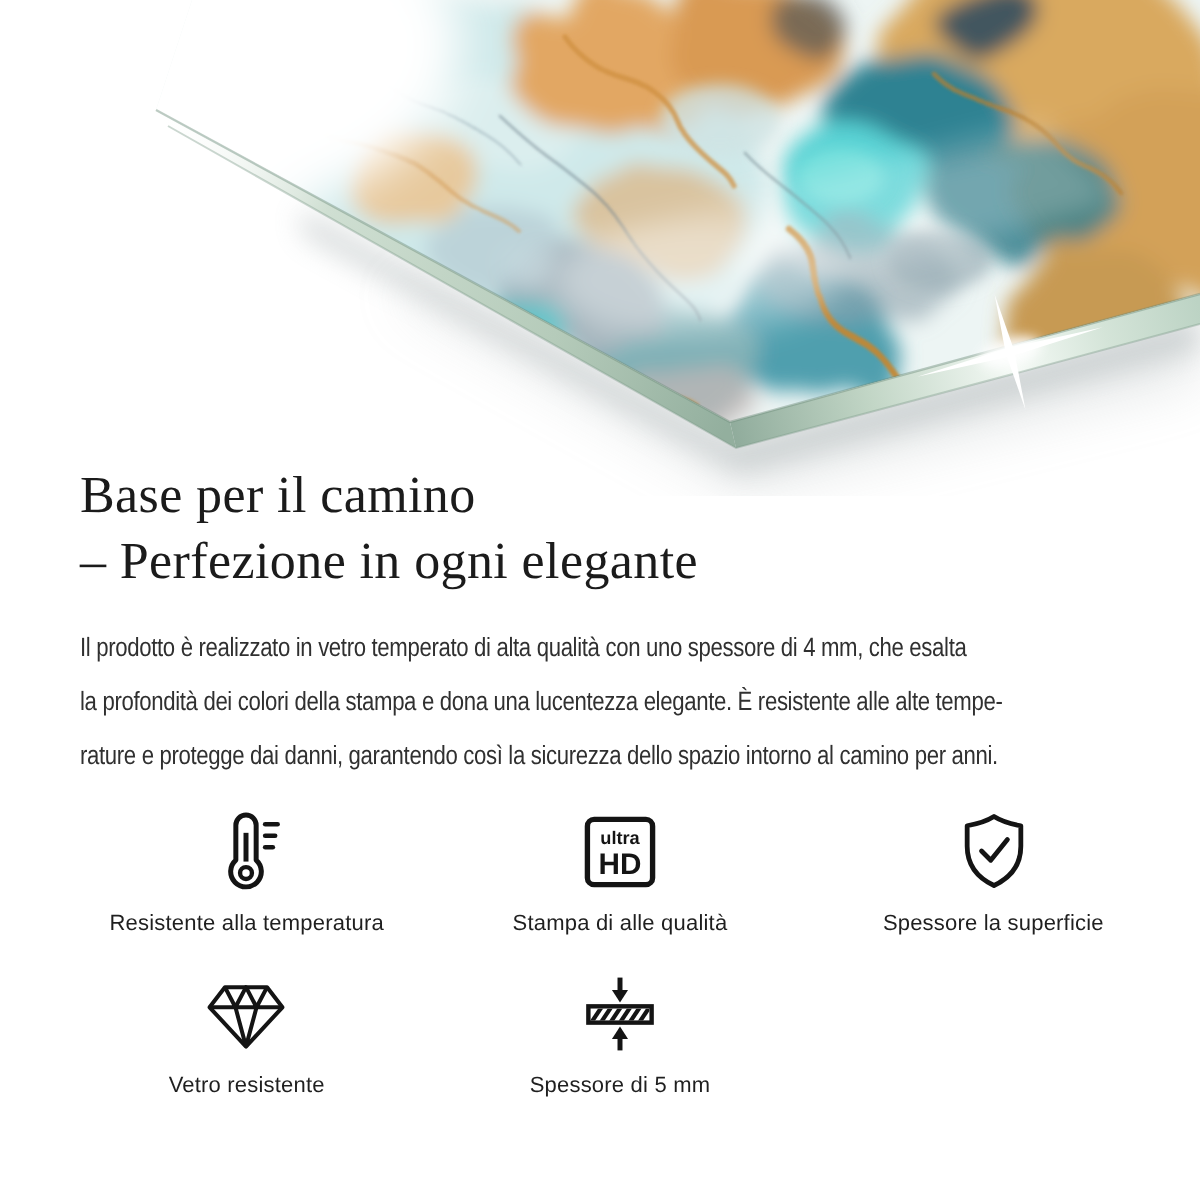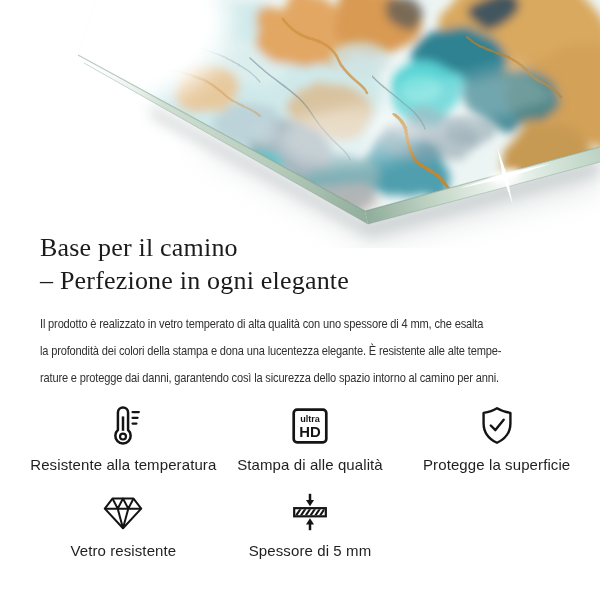--- a/index.html
+++ b/index.html
@@ -19,21 +19,21 @@
     font-size:13.2px;line-height:27px;color:#303030;letter-spacing:-0.2px;
     transform:scaleX(0.84);transform-origin:left top;
   }
   .paragraph div{white-space:nowrap;}
   .features{
     position:absolute;left:30px;top:401px;width:560px;
     display:grid;grid-template-columns:repeat(3,1fr);row-gap:14px;
   }
   .feature{display:flex;flex-direction:column;align-items:center;}
   .icon-box{height:50px;display:flex;align-items:center;justify-content:center;}
-  .feature-label{margin-top:5px;font-size:15px;color:#1f1f1f;letter-spacing:0.1px;white-space:nowrap;}
+  .feature-label{margin-top:5px;font-size:11px;color:#1f1f1f;letter-spacing:0.1px;white-space:nowrap;}
   .icon{display:block;}
 </style>
 </head>
 <body>
 
 <div class="hero">
   <svg width="600" height="248" viewBox="0 0 600 248">
     <defs>
       <clipPath id="panelClip">
           <polygon points="96,0 78,55 365,211 600,147 600,0"></polygon>
@@ -196,21 +196,21 @@
     <span class="feature-label">Stampa di alle qualità</span>
   </div>
 
   <div class="feature">
     <div class="icon-box">
       <svg class="icon" width="46" height="46" viewBox="0 0 48 48">
         <path d="M24,5.5 C28,8 33,9.5 38,10.3 L38,21 C38,31 32.5,37.5 24,41.5 C15.5,37.5 10,31 10,21 L10,10.3 C15,9.5 20,8 24,5.5 Z" fill="none" stroke="#141414" stroke-width="2.5" stroke-linejoin="round"></path>
         <polyline points="17.5,23.5 22.3,28.3 31,17.5" fill="none" stroke="#141414" stroke-width="2.5" stroke-linecap="round" stroke-linejoin="round"></polyline>
       </svg>
     </div>
-    <span class="feature-label">Protegge la superficie</span>
+    <span class="feature-label">Spessore la superficie</span>
   </div>
 
   <div class="feature">
     <div class="icon-box">
       <svg class="icon" width="46" height="46" viewBox="0 0 48 48">
         <g fill="none" stroke="#141414" stroke-width="2.1" stroke-linejoin="round">
           <polygon points="13,10 35,10 43,20.5 24,41 5,20.5"></polygon>
           <path d="M5,20.5 L43,20.5 M13,10 L18.5,20.5 L24,10 L29.5,20.5 L35,10 M18.5,20.5 L24,41 M29.5,20.5 L24,41"></path>
         </g>
       </svg>

